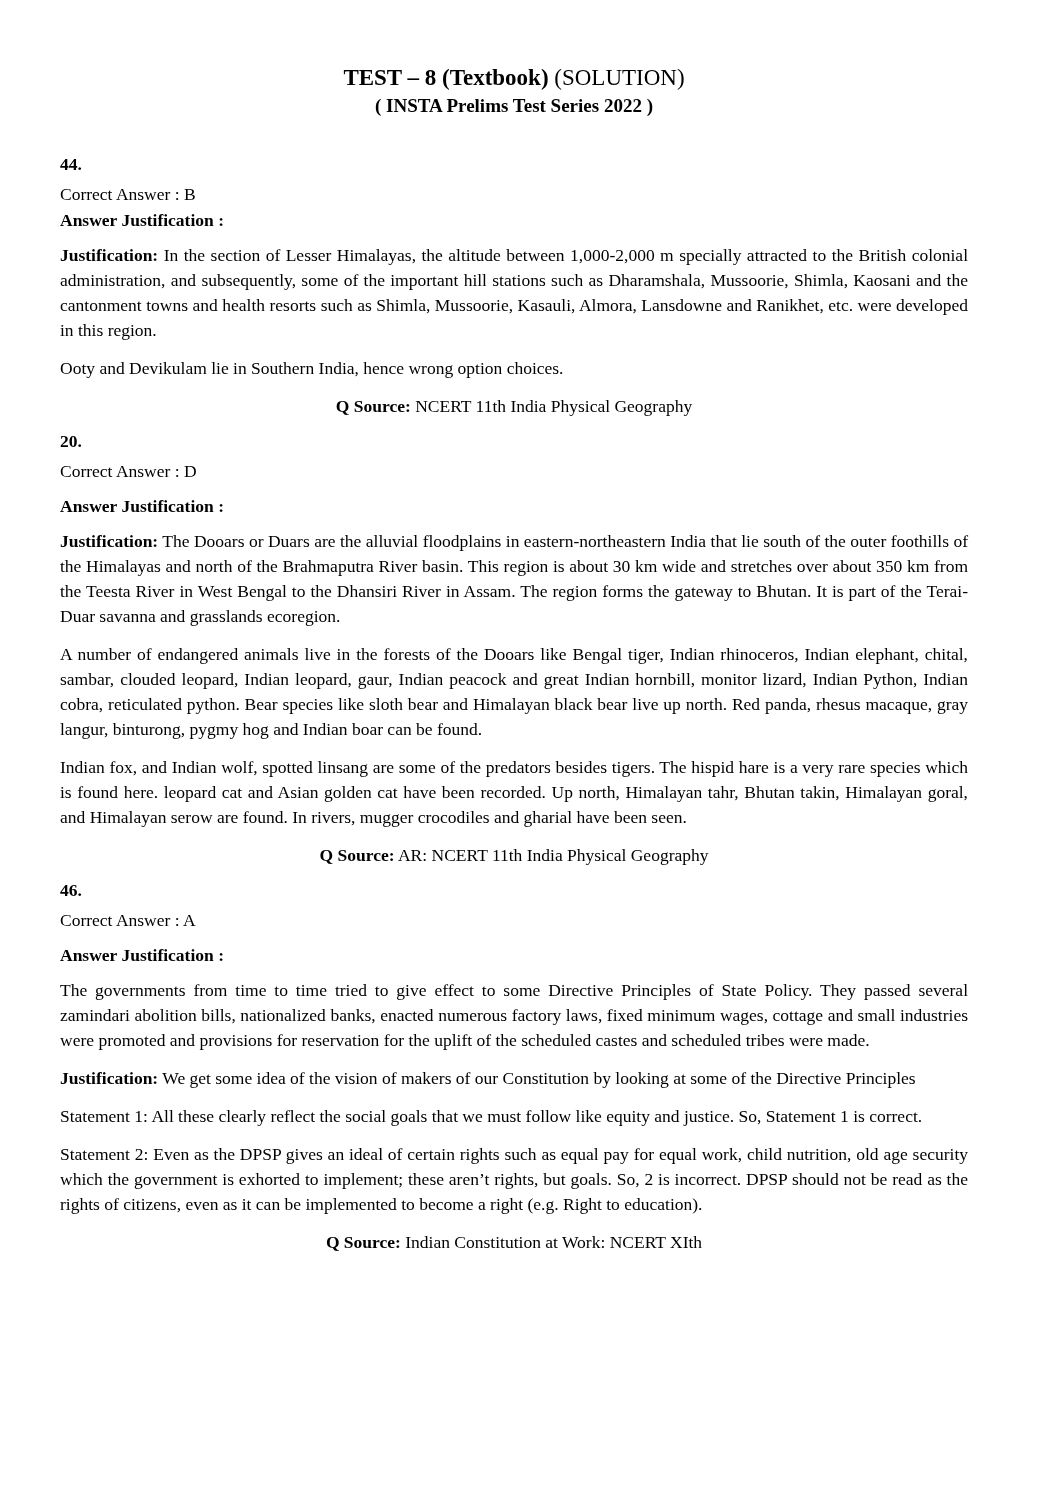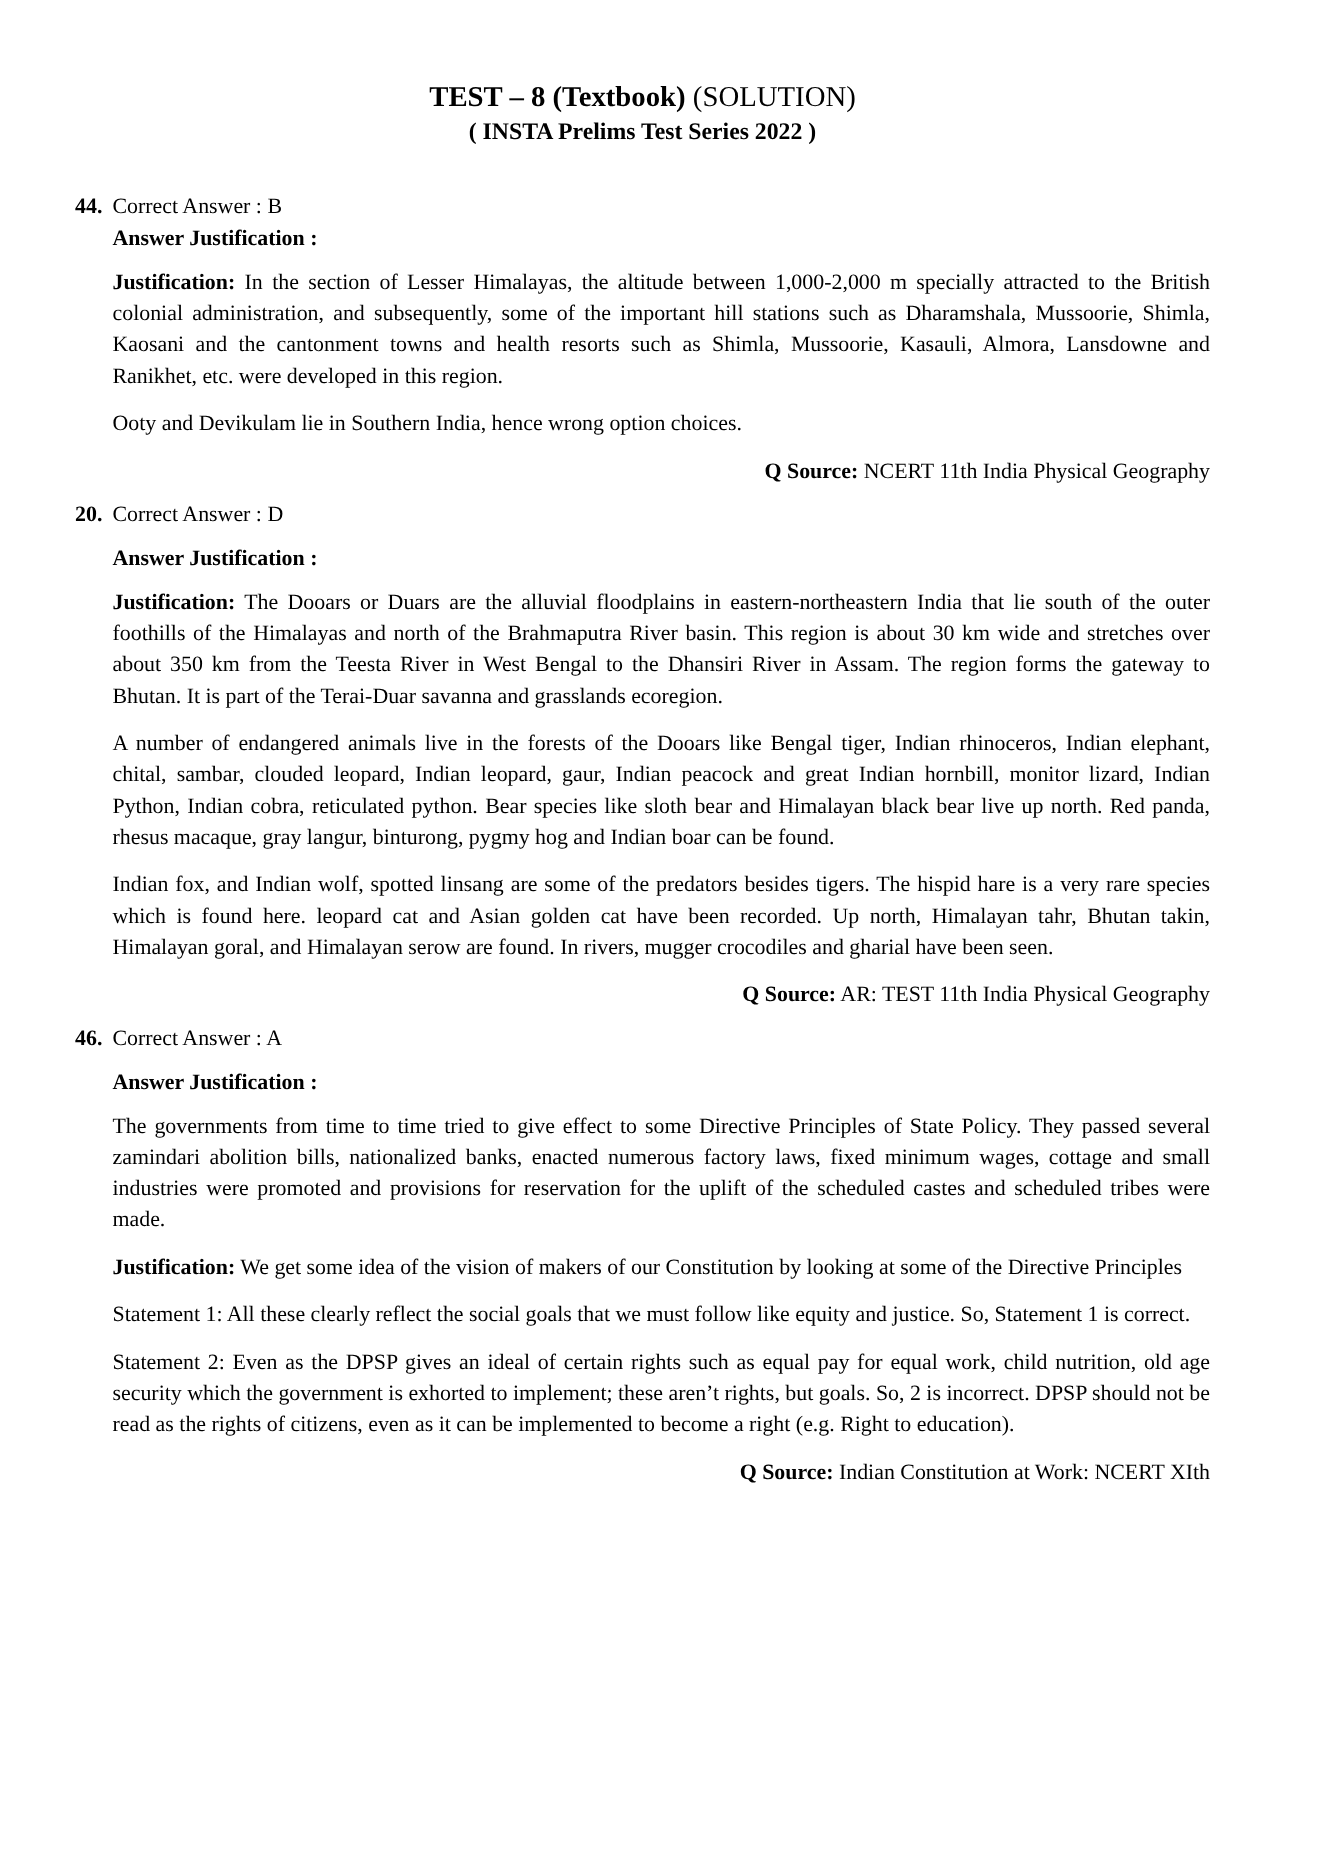--- a/index.html
+++ b/index.html
@@ -34,20 +34,21 @@
   .doc-title .title-suffix { font-weight: 400; }
   .doc-subtitle {
     font-size: 19px;
     line-height: 24px;
     font-weight: 700;
     margin: 2px 0 0 0;
   }
   .question {
     display: flex;
     margin-bottom: 10px;
+    flex-direction: column;
   }
   .qnum {
     flex: 0 0 30px;
     width: 30px;
     font-weight: 700;
     font-size: 17.5px;
     line-height: 25px;
   }
   .qbody { flex: 1; min-width: 0; }
   .answer-line {
@@ -62,21 +63,21 @@
     line-height: 25px;
     margin: 10px 0 10px 0;
   }
   .question.tight .aj-heading { margin-top: 1px; }
   p.para {
     font-size: 17.5px;
     line-height: 25px;
     margin: 0 0 13px 0;
     text-align: justify;
   }
-  p.para.qsource { text-align: right; margin-bottom: 0; }
+  p.para.qsource { text-align: center; margin-bottom: 0; }
   .inline-label { font-weight: 700; }
   .u { }
 </style>
 </head>
 <body>
 
 <div class="page">
 
   <div class="doc-header">
     <h1 class="doc-title"><span class="title-main">TEST – 8 (Textbook)</span> <span class="title-suffix">(SOLUTION)</span></h1>
@@ -95,21 +96,21 @@
   </div>
 
   <div class="question">
     <div class="qnum">20.</div>
     <div class="qbody">
       <p class="answer-line">Correct Answer : D</p>
       <p class="aj-heading">Answer Justification :</p>
       <p class="para"><span class="inline-label">Justification:</span> <span>The Dooars or Duars are the alluvial floodplains in eastern-northeastern India that lie south of the outer foothills of the Himalayas and north of the Brahmaputra River basin. This region is about 30 km wide and stretches over about 350 km from the Teesta River in West Bengal to the Dhansiri River in Assam. The region forms the gateway to Bhutan. It is part of the Terai-Duar savanna and grasslands ecoregion.</span></p>
       <p class="para">A number of endangered animals live in the forests of the Dooars like Bengal tiger, Indian rhinoceros, Indian elephant, chital, sambar, clouded leopard, Indian leopard, gaur, Indian peacock and great Indian hornbill, monitor lizard, Indian Python, Indian cobra, reticulated python. Bear species like sloth bear and Himalayan black bear live up north. Red panda, rhesus macaque, gray langur, binturong, pygmy hog and Indian boar can be found.</p>
       <p class="para">Indian fox, and Indian wolf, spotted linsang are some of the predators besides tigers. The hispid hare is a very rare species which is found here. leopard cat and Asian golden cat have been recorded. Up north, Himalayan tahr, Bhutan takin, Himalayan goral, and Himalayan serow are found. In rivers, mugger crocodiles and gharial have been seen.</p>
-      <p class="para qsource"><span class="inline-label">Q Source:</span> <span>AR: TEST 11th India Physical Geography</span></p>
+      <p class="para qsource"><span class="inline-label">Q Source:</span> <span>AR: NCERT 11th India Physical Geography</span></p>
     </div>
   </div>
 
   <div class="question">
     <div class="qnum">46.</div>
     <div class="qbody">
       <p class="answer-line">Correct Answer : A</p>
       <p class="aj-heading">Answer Justification :</p>
       <p class="para">The governments from time to time tried to give effect to some Directive Principles of State Policy. They passed several zamindari abolition bills, nationalized banks, enacted numerous factory laws, fixed minimum wages, cottage and small industries were promoted and provisions for reservation for the uplift of the scheduled castes and scheduled tribes were made.</p>
       <p class="para"><span class="inline-label">Justification:</span> <span>We get some idea of the vision of makers of our Constitution by looking at some of the Directive Principles</span></p>

